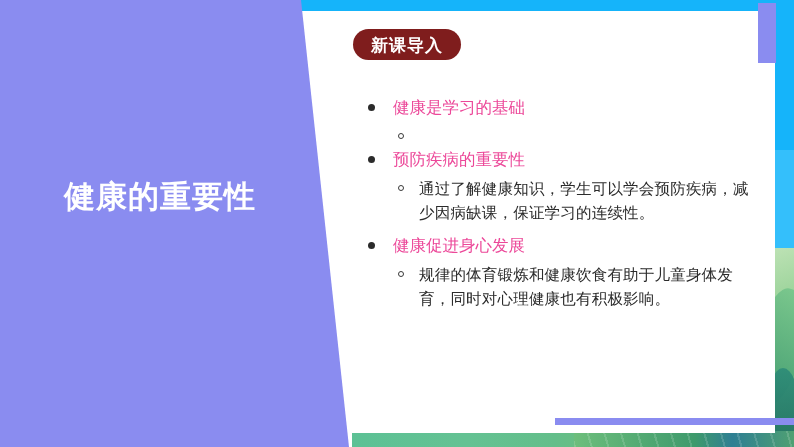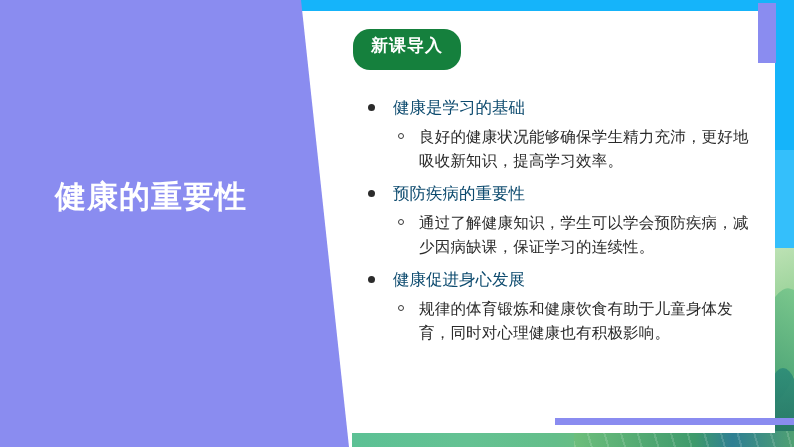--- a/index.html
+++ b/index.html
@@ -98,21 +98,21 @@
     position: absolute;
     left: 0;
     top: 0;
     width: 352px;
     height: 447px;
     background: #8A8CF0;
     clip-path: polygon(0 0, 301px 0, 349px 447px, 0 447px);
   }
   .panel-title {
     position: absolute;
-    left: 20px;
+    left: 29px;
     top: 178px;
     width: 262px;
     color: #FFFFFF;
     font-size: 31px;
     font-weight: bold;
     letter-spacing: 1px;
     line-height: 1.2;
     text-align: center;
   }
 
@@ -126,24 +126,24 @@
     background: #FFFFFF;
     clip-path: polygon(46px 0, 475px 0, 475px 422px, 0 422px);
     box-shadow: 0 0 6px rgba(0,0,0,.10);
   }
 
   
   .section-pill {
     position: absolute;
     left: 353px;
     top: 29px;
-    height: 41px;
+    height: 31px;
     padding: 0 18px;
     border-radius: 17px;
-    background: #15803d;
+    background: #7f1d1d;
     color: #FFFFFF;
     font-size: 17px;
     font-weight: bold;
     line-height: 33px;
     letter-spacing: 1px;
     white-space: nowrap;
   }
 
   
   .bullet-area {
@@ -162,21 +162,21 @@
   .marker-disc {
     flex: 0 0 auto;
     width: 7px;
     height: 7px;
     border-radius: 50%;
     background: #2B2B2B;
     margin: 8px 18px 0 0;
   }
   .bullet-l1-text {
     font-size: 16.5px;
-    color: #0c4a6e;
+    color: #ec4899;
     line-height: 1.45;
   }
 
   .bullet-l2 {
     display: flex;
     align-items: flex-start;
     padding-left: 30px;
   }
   .marker-ring {
     flex: 0 0 auto;
@@ -236,21 +236,20 @@
 
   <div class="bullet-area">
 
     <div class="bullet-group">
       <div class="bullet-l1">
         <span class="marker-disc"></span>
         <span class="bullet-l1-text">健康是学习的基础</span>
       </div>
       <div class="bullet-l2">
         <span class="marker-ring"></span>
-        <span class="bullet-l2-text">良好的健康状况能够确保学生精力充沛，更好地吸收新知识，提高学习效率。</span>
       </div>
     </div>
 
     <div class="bullet-group">
       <div class="bullet-l1">
         <span class="marker-disc"></span>
         <span class="bullet-l1-text">预防疾病的重要性</span>
       </div>
       <div class="bullet-l2">
         <span class="marker-ring"></span>

